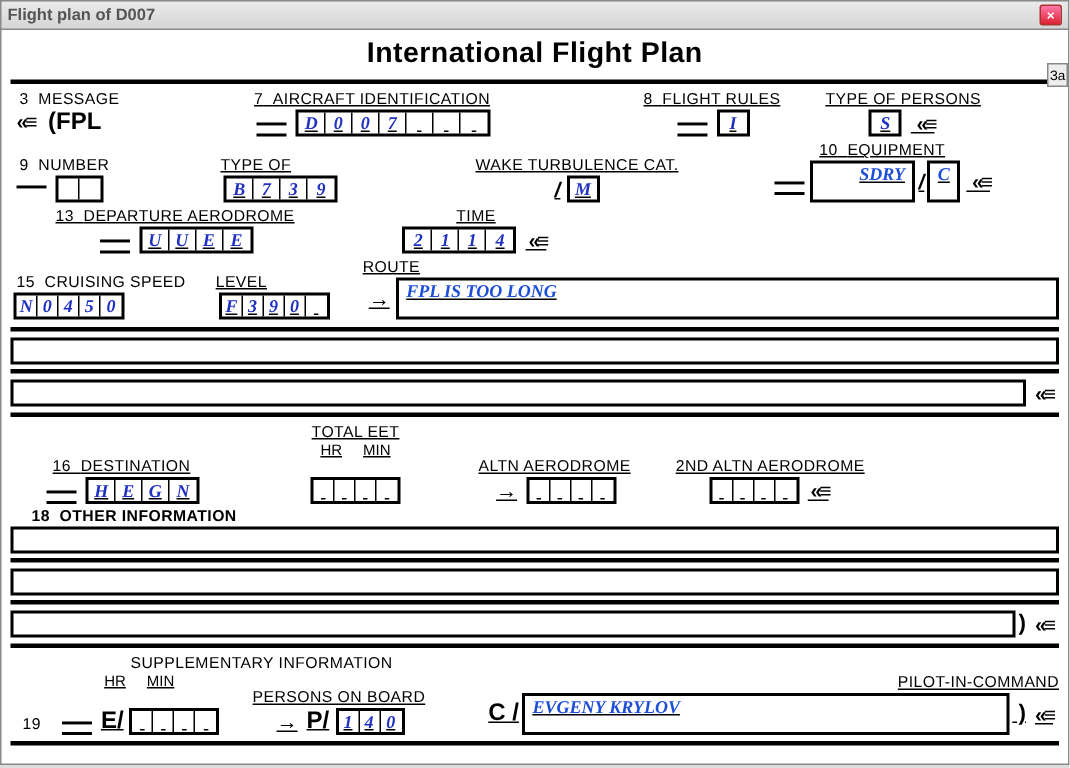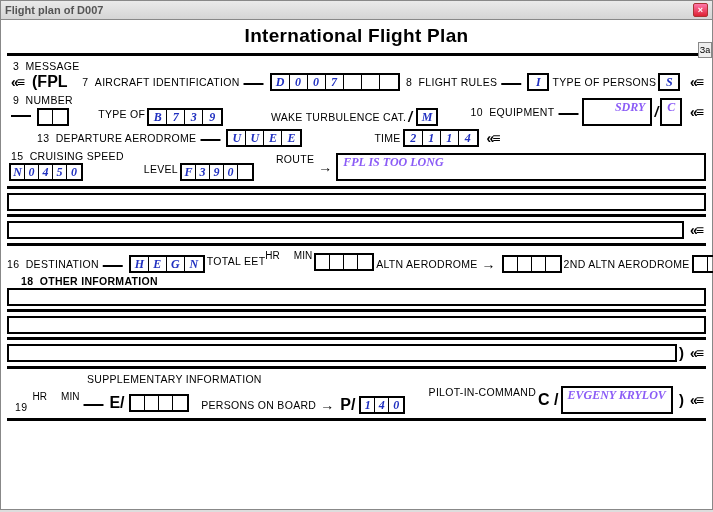--- a/index.html
+++ b/index.html
@@ -78,33 +78,33 @@
   .charbox.wide .cell { width: 18px; }
   .freefield {
     display: inline-block;
     border: 2px solid #000;
     height: 28px;
     line-height: 15px;
     padding: 0 5px;
     font-family: "Comic Sans MS", cursive;
     font-weight: bold;
     font-style: italic;
-    color: #8b5cf6;
+    color: #1d4ed8;
     font-size: 12px;
   }
   .sym {
     font-weight: bold;
     font-size: 15px;
     padding: 0 2px 0;
     line-height: 16px;
   }
   .arrowR { font-size: 14px; font-weight: bold; padding: 0 4px; }
   .dash { font-size: 20px; font-weight: 900; padding: 0 4px; line-height:14px;}
   .dblarrow { font-size:14px; letter-spacing:-2px; font-weight:bold; padding:0 4px;}
-  .group { display: flex; flex-direction: row; align-items: center; }
+  .group { display: flex; flex-direction: column; align-items: center; text-decoration: underline; }
   .grouplbl { font-size: 10.5px; letter-spacing:0.3px; padding-bottom:1px; white-space:nowrap;}
   .long { flex:1; }
   .longbox {
     border: 2px solid #000;
     height: 18px;
     width: 100%;
   }
   .sublbl { font-size:10px; padding-bottom:12px;}
   .stack { display:flex; flex-direction:column; align-items:flex-start; }
   .fpl {
@@ -390,21 +390,21 @@
         <span class="arrowR">→</span>
           <span class="fpl">P/</span>
         <span class="charbox" id="b-pob">
             <span class="cell">1</span>
             <span class="cell">4</span>
             <span class="cell">0</span>
           </span>
       </div>
     </div>
     <div style="width:40px;"></div>
-    <div class="group" style="align-items:flex-start;flex:1;">
+    <div class="group" style="align-items:flex-end;flex:1;">
       <div class="grouplbl">PILOT-IN-COMMAND</div>
       <div style="display:flex;align-items:center;width:100%;">
         <span class="fpl">C&nbsp;/</span>
         <span class="freefield" style="flex:1;">EVGENY KRYLOV</span>
         <span class="sym">&nbsp;)</span>
         <span class="dblarrow">«≡</span>
       </div>
     </div>
   </div>
   <div class="thick" style="margin-top:4px;"></div>

